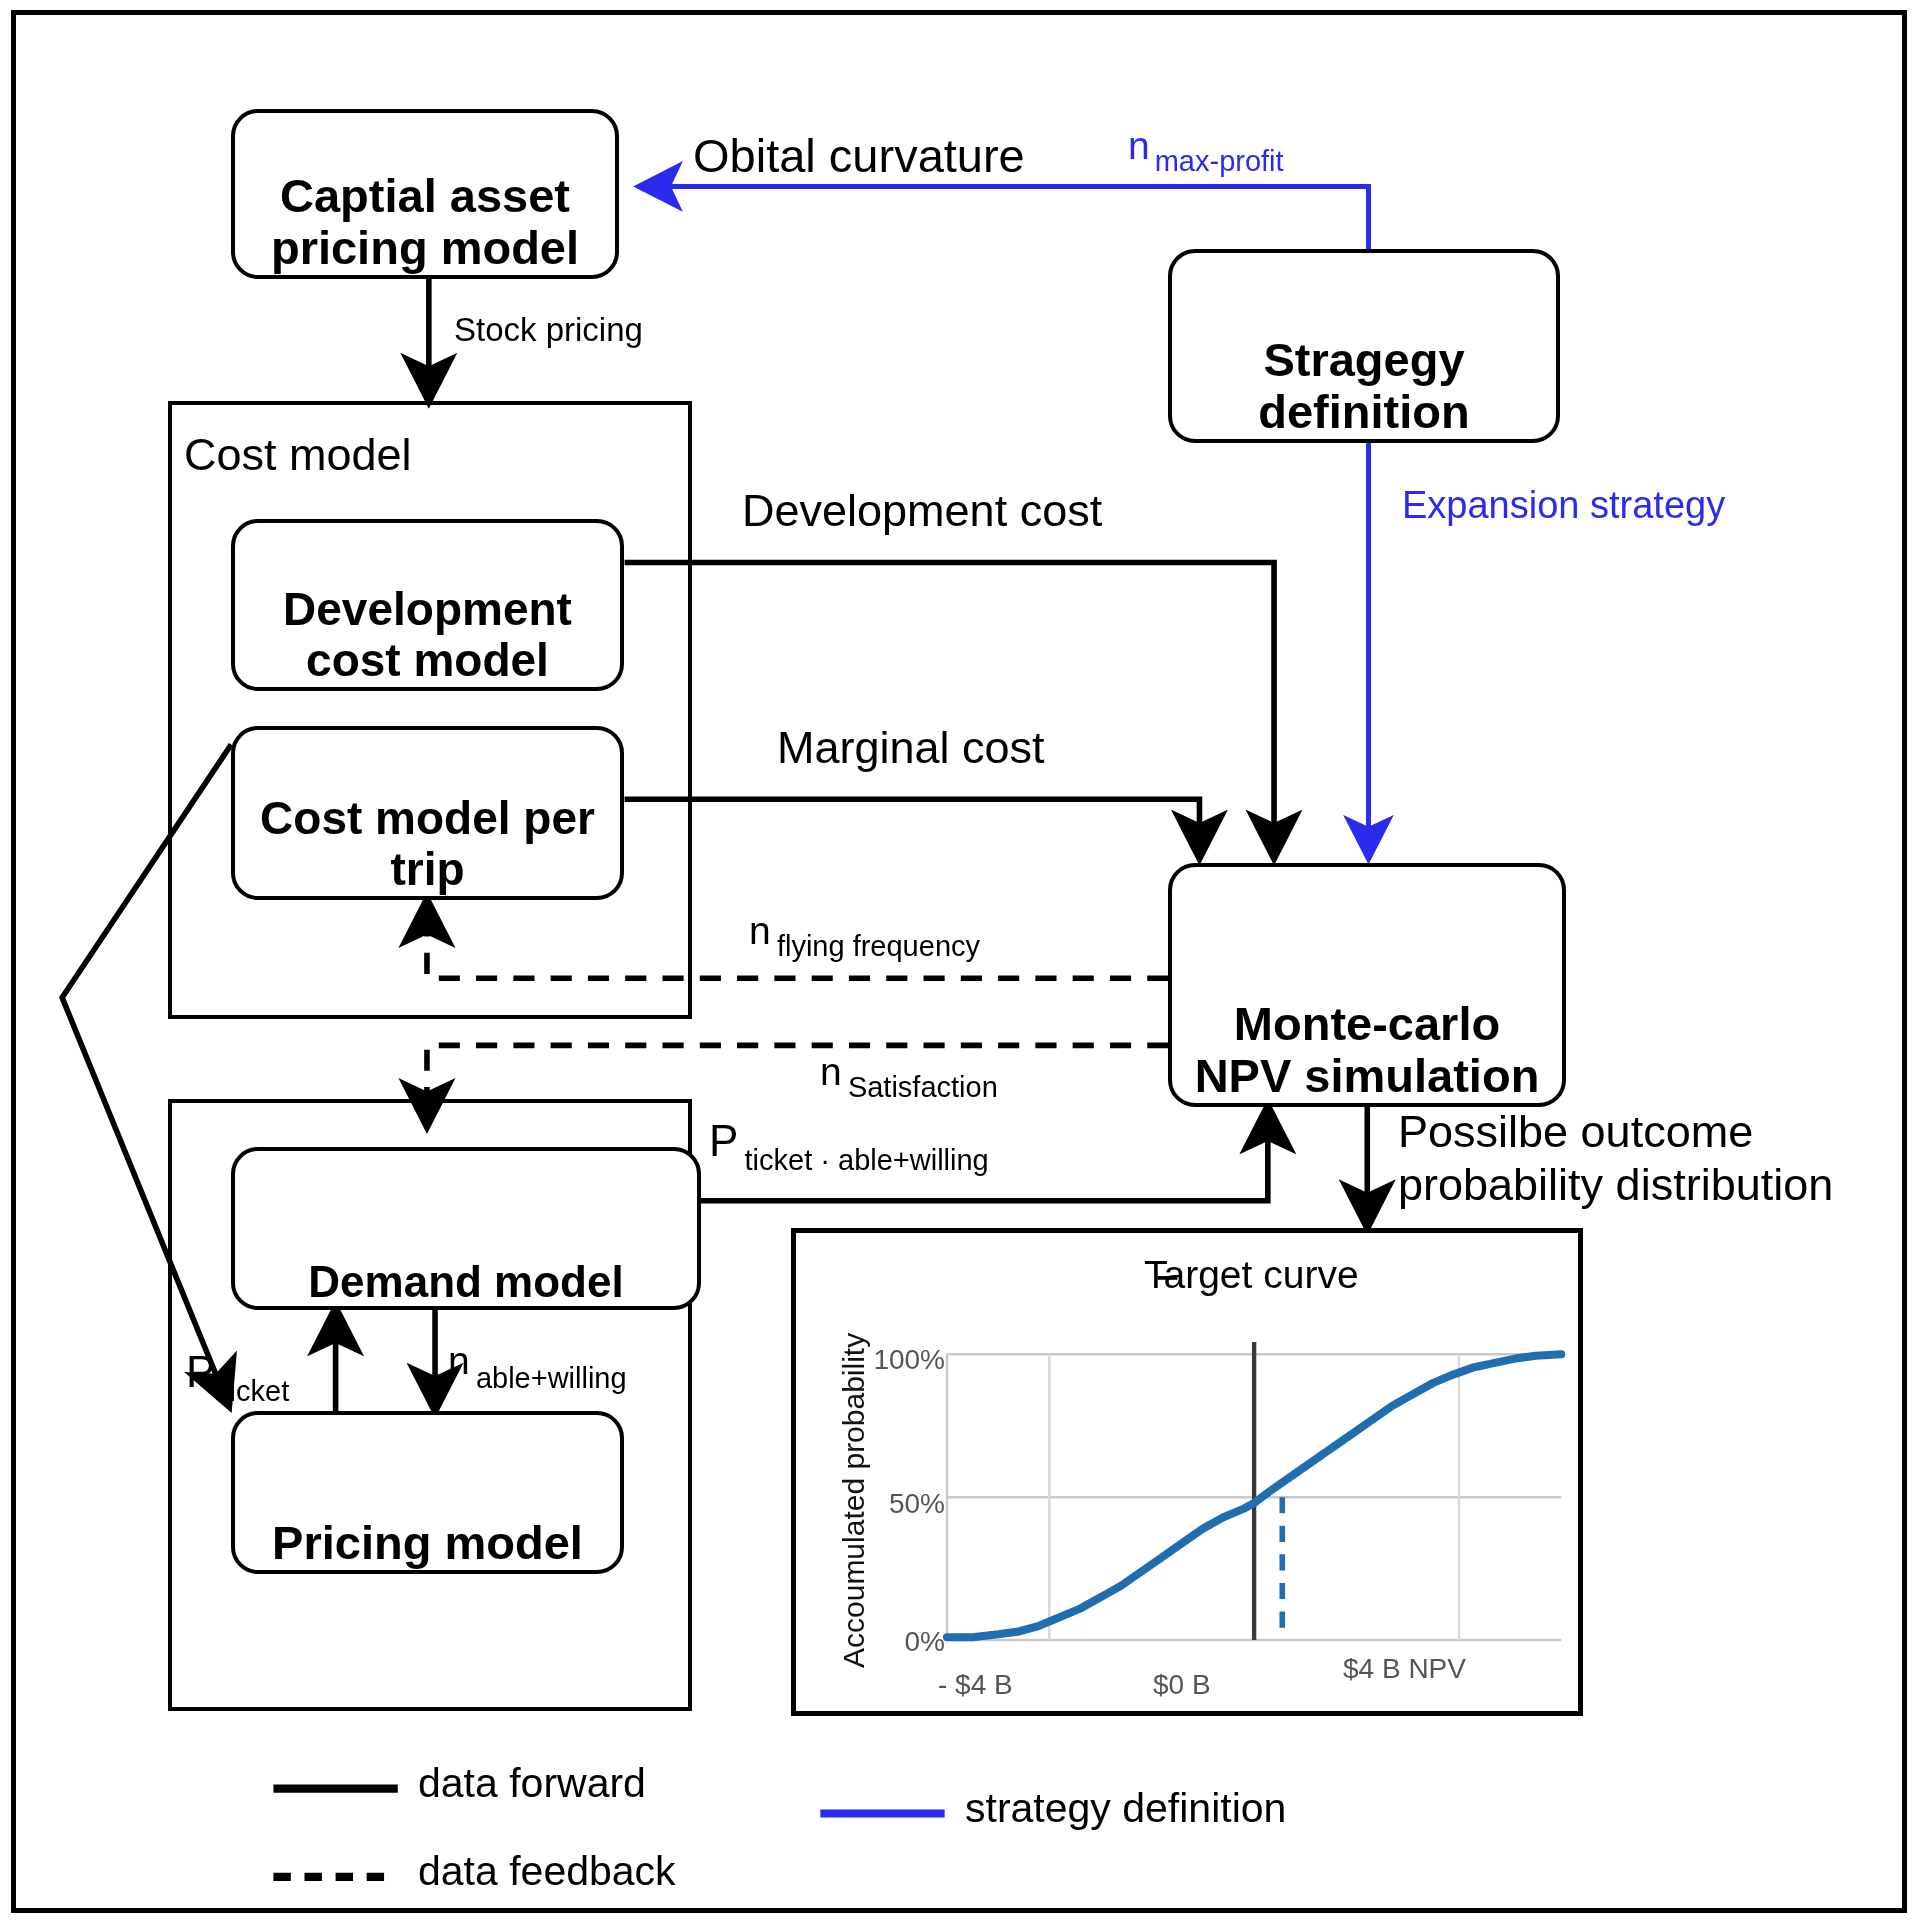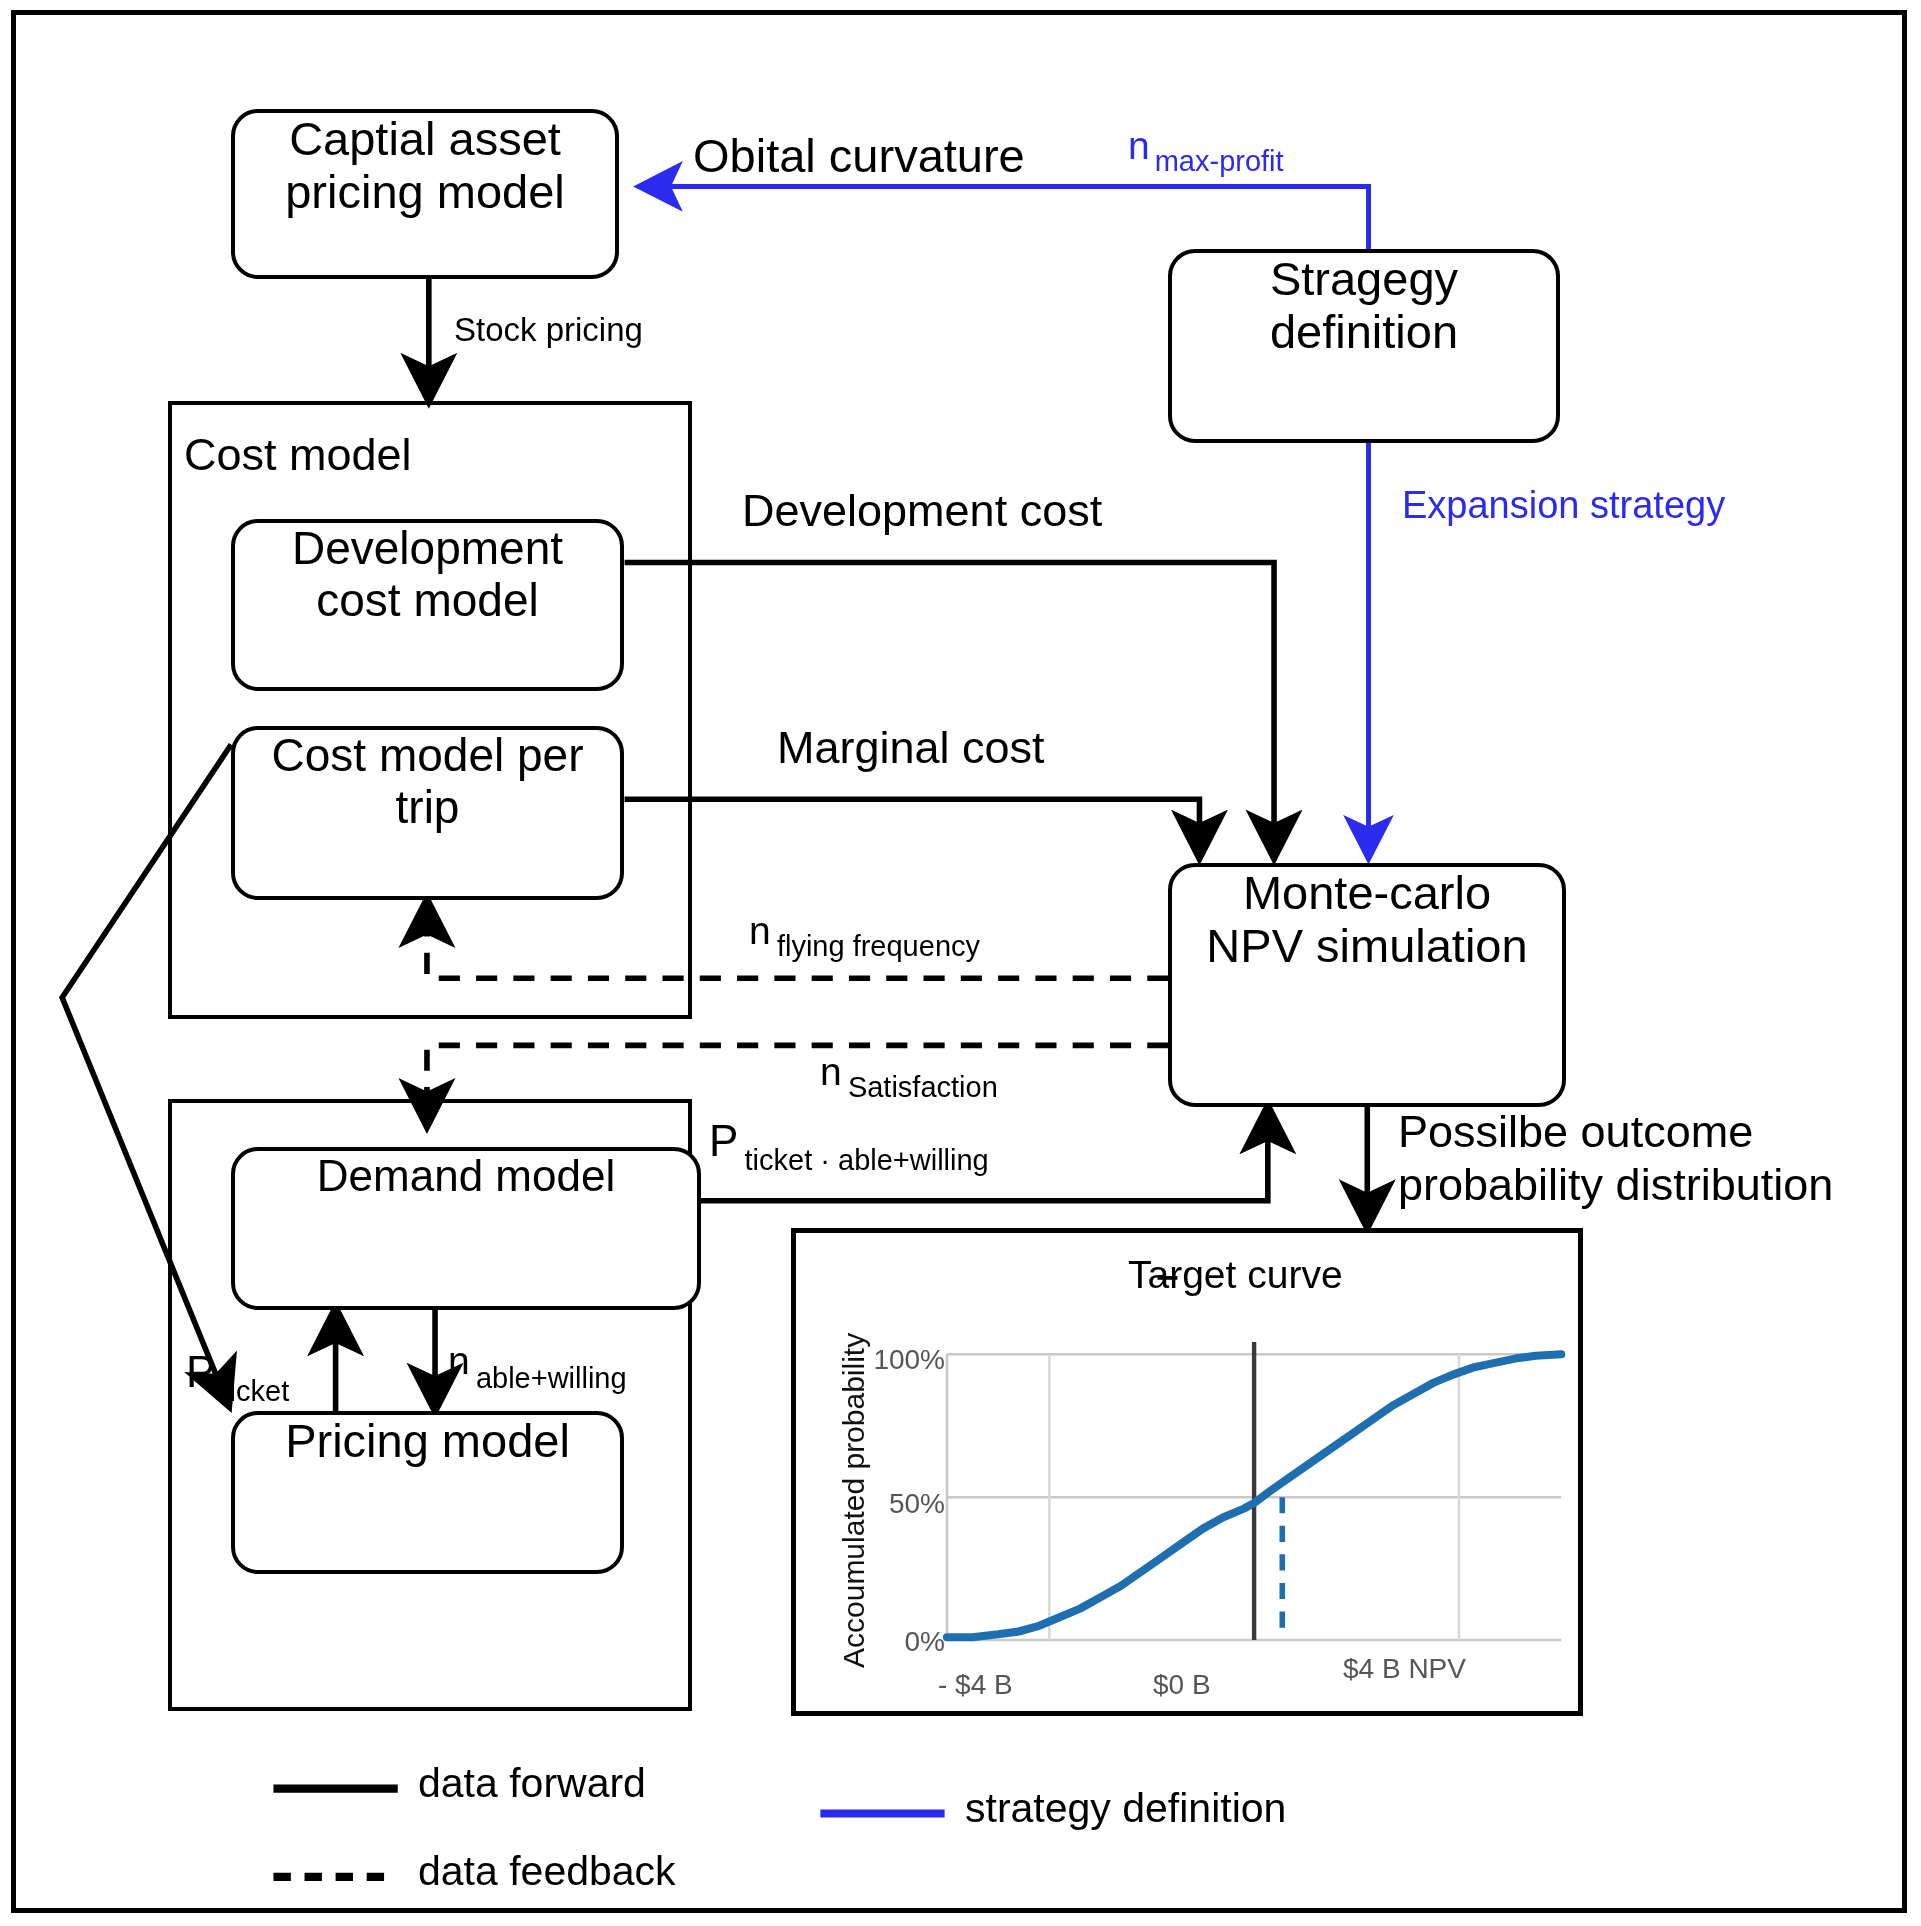--- a/index.html
+++ b/index.html
@@ -1,21 +1,21 @@
 <!DOCTYPE html>
 <html style="font-size:10px"><head>
 <meta charset="utf-8">
 <style>
   html,body{margin:0;padding:0;background:#ffffff;}
   body{font-family:"Liberation Sans", sans-serif;}
   #page{position:relative;width:1921px;height:1926px;background:#fff;overflow:hidden;}
   #frame{position:absolute;left:11.2px;top:10px;width:1896px;height:1903px;border:5.6px solid #000;box-sizing:border-box;background:#fff;}
   svg.layer{position:absolute;left:0;top:0;width:1921px;height:1926px;pointer-events:none;}
   .node{position:absolute;box-sizing:border-box;border:4.4px solid #000;border-radius:27px;background:#fff;
-        display:flex;align-items:flex-start;justify-content:center;text-align:center;line-height:1.12;color:#000;}
+        display:flex;align-items:flex-end;justify-content:center;text-align:center;line-height:1.12;color:#000;font-weight:bold;}
   .group{position:absolute;box-sizing:border-box;border:4.4px solid #000;border-radius:0;background:transparent;}
   .lbl{position:absolute;color:#000;white-space:nowrap;}
   .blue{color:#2b2bf0;}
   .sub{font-size:29px;}
   .nvar{font-size:39px;}
   .legend-txt{position:absolute;font-size:41px;color:#000;white-space:nowrap;}
   
   #chartbox{position:absolute;box-sizing:border-box;border:5.6px solid #000;background:#fff;}
   #ylabel{position:absolute;transform:rotate(-90deg);transform-origin:left top;font-size:30px;color:#111;white-space:nowrap;}
   .ytick{position:absolute;font-size:28px;color:#555;white-space:nowrap;text-align:right;}
@@ -147,21 +147,21 @@
     <div id="ylabel" style="left:41px;top:435px;">Accoumulated probability</div>
 
     <div class="ytick" style="left:56px;top:111px;width:93px;">100%</div>
     <div class="ytick" style="left:56px;top:255px;width:93px;">50%</div>
     <div class="ytick" style="left:56px;top:393px;width:93px;">0%</div>
 
     <div class="xtick" style="left:142px;top:436px;">- $4 B</div>
     <div class="xtick" style="left:357px;top:436px;">$0 B</div>
     <div class="xtick" style="left:547px;top:420px;">$4 B NPV</div>
 
-    <div id="targetlbl" style="left:332px;top:20px;">Target curve</div>
+    <div id="targetlbl" style="left:348px;top:20px;">Target curve</div>
 
     <svg id="chart-svg" style="position:absolute;left:0;top:0;width:792px;height:488px;" viewBox="0 0 1275 785" width="792" height="488">
         <line x1="243" y1="655" x2="1232" y2="655" stroke="#c9c9c9" stroke-width="4"></line>
         <line x1="243" y1="425" x2="1232" y2="425" stroke="#c9c9c9" stroke-width="4"></line>
         <line x1="243" y1="195" x2="1232" y2="195" stroke="#c9c9c9" stroke-width="4"></line>
         <line x1="407.8333333333333" y1="195" x2="407.8333333333333" y2="655" stroke="#d8d8d8" stroke-width="4"></line>
         <line x1="737.5" y1="195" x2="737.5" y2="655" stroke="#d8d8d8" stroke-width="4"></line>
         <line x1="1067.1666666666667" y1="195" x2="1067.1666666666667" y2="655" stroke="#d8d8d8" stroke-width="4"></line>
         <line x1="243" y1="195" x2="243" y2="655" stroke="#c9c9c9" stroke-width="4"></line>
         <line x1="737.5" y1="175" x2="737.5" y2="655" stroke="#3a3a3a" stroke-width="7"></line>

